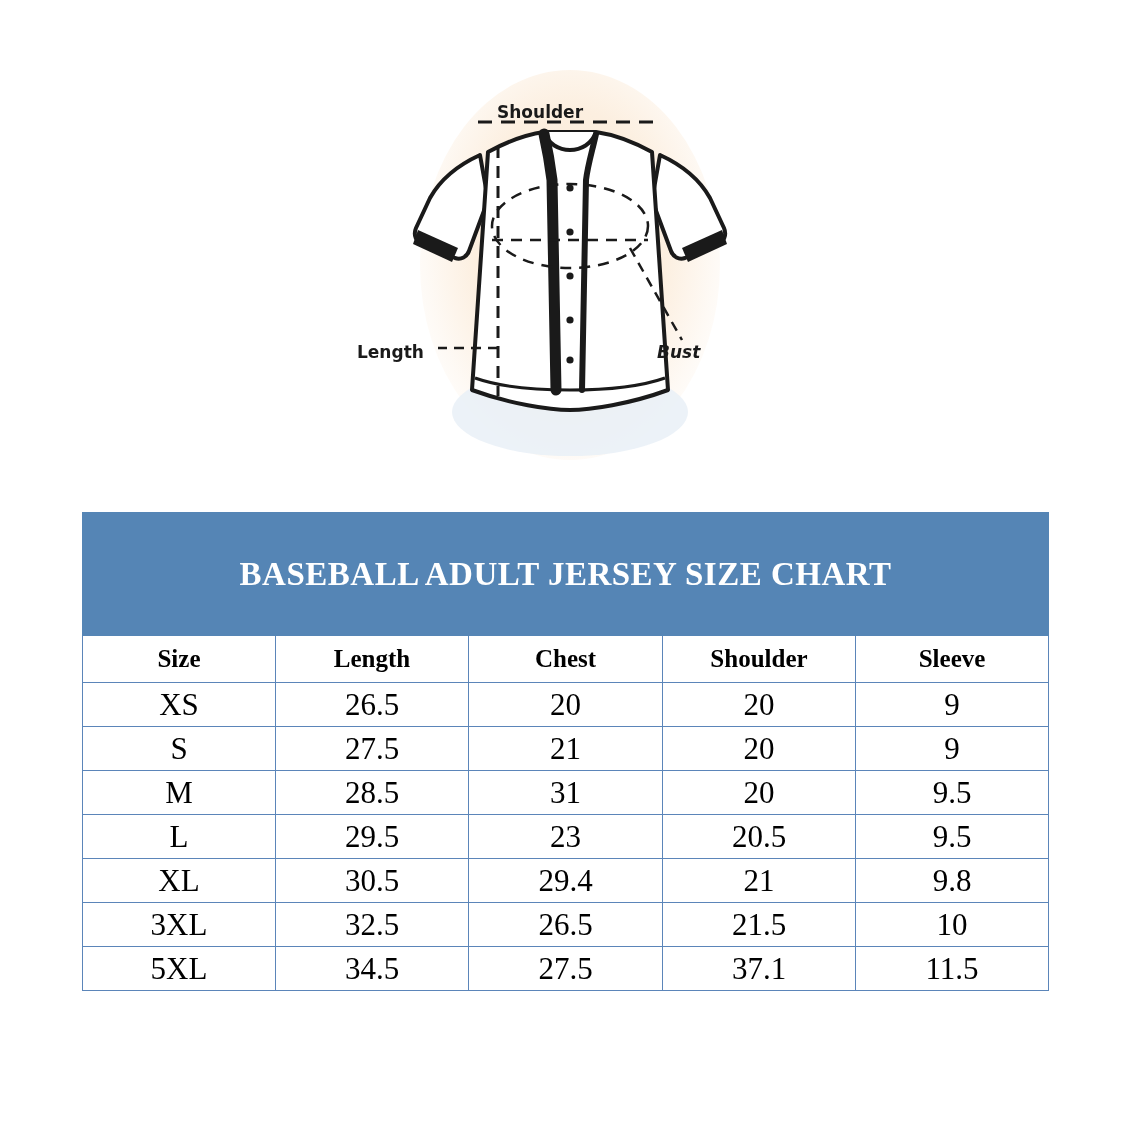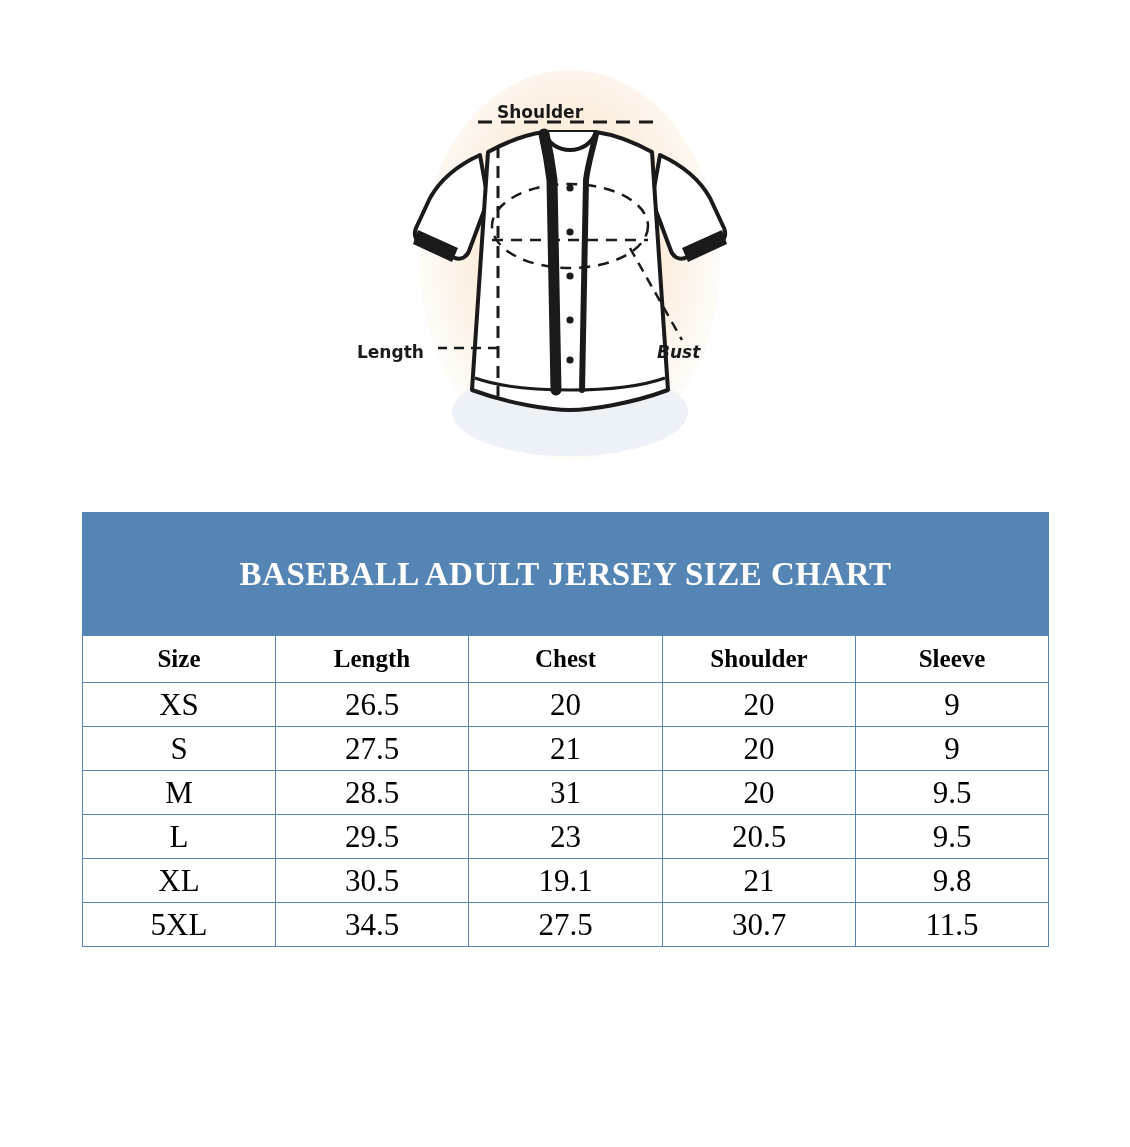--- a/index.html
+++ b/index.html
@@ -202,26 +202,33 @@
       <tr>
         <td>L</td>
         <td>29.5</td>
         <td>23</td>
         <td>20.5</td>
         <td>9.5</td>
       </tr>
       <tr>
         <td>XL</td>
         <td>30.5</td>
-        <td>19.1</td>
+        <td>29.4</td>
         <td>21</td>
         <td>9.8</td>
+      </tr>
+      <tr>
+        <td>3XL</td>
+        <td>32.5</td>
+        <td>26.5</td>
+        <td>21.5</td>
+        <td>10</td>
       </tr>
       <tr>
         <td>5XL</td>
         <td>34.5</td>
         <td>27.5</td>
-        <td>30.7</td>
+        <td>37.1</td>
         <td>11.5</td>
       </tr>
     </tbody>
   </table>
 </div>
 
 </body></html>

